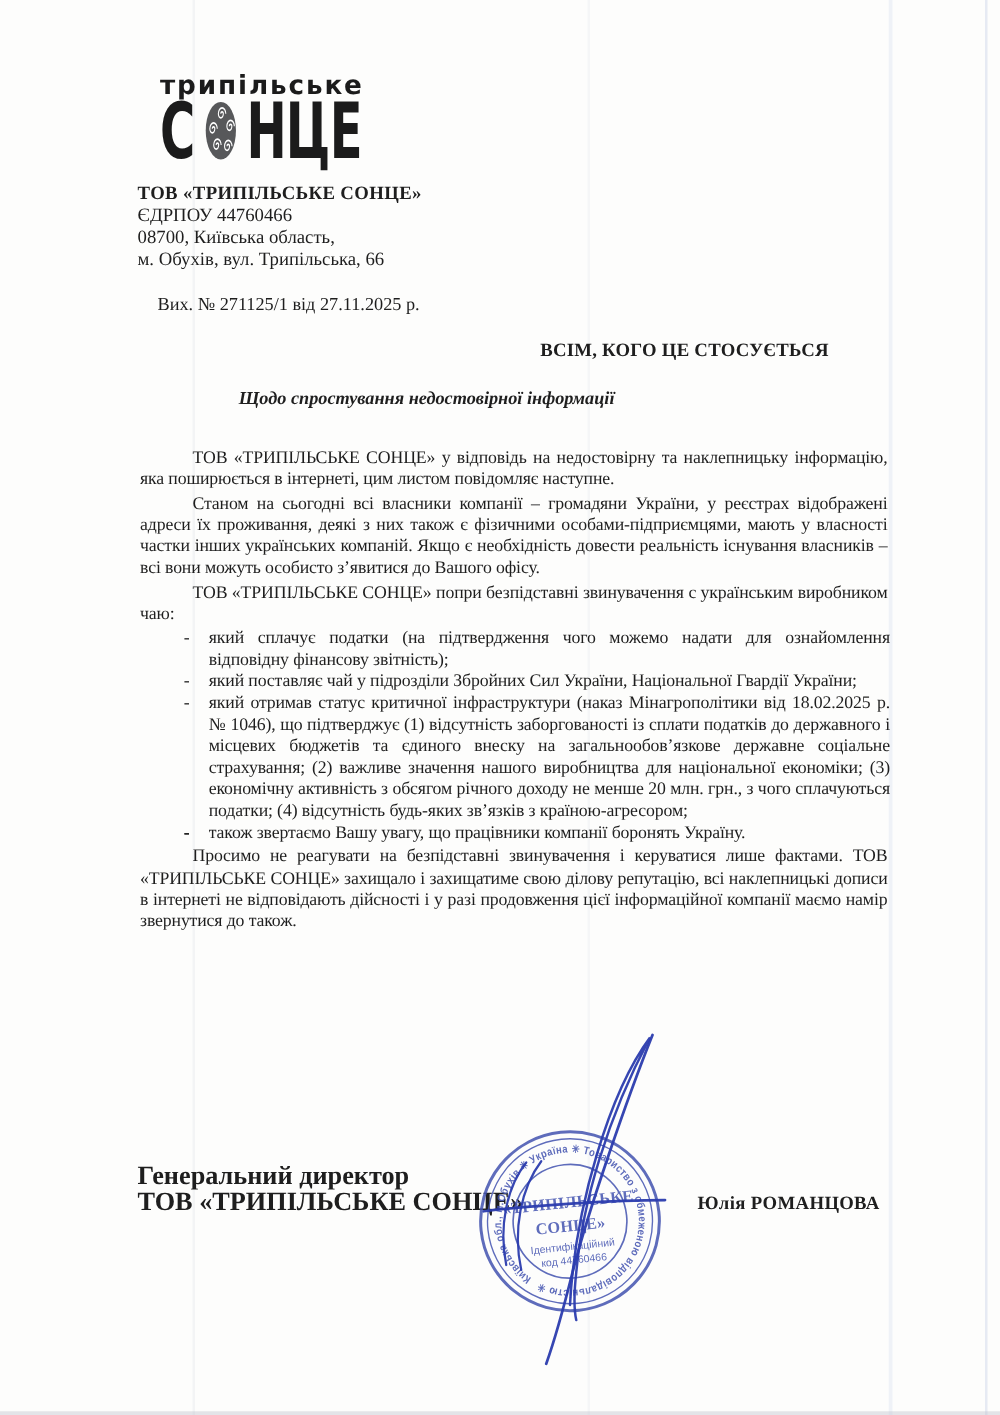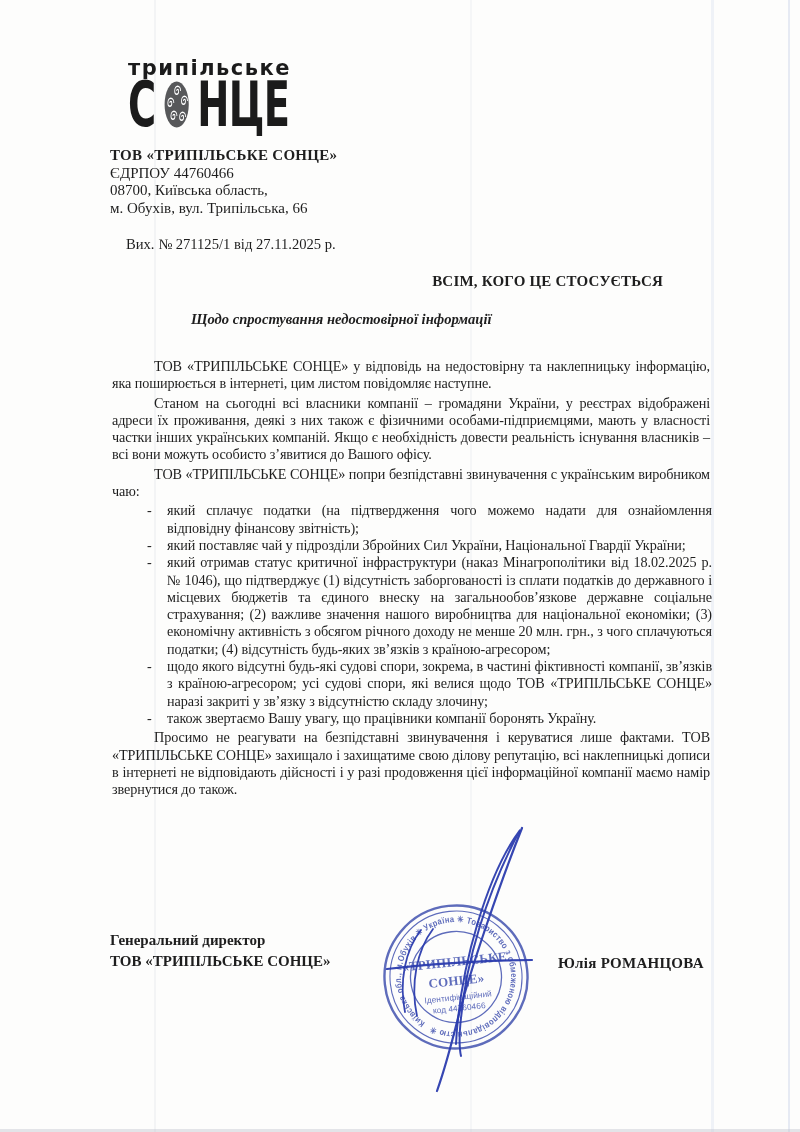--- a/index.html
+++ b/index.html
@@ -56,21 +56,21 @@
   }
   .body p{margin:2px;text-indent:42px;}
   .p1{margin-bottom:18px;}
   .p2{margin-bottom:14px;}
   .p3{margin-bottom:1px;}
   .li{position:relative;padding-left:57px;text-align:justify;}
   .li .mark{position:absolute;left:37px;top:0;}
   .closing{margin-top:26px;}
 
   
-  .sig-left{position:absolute;left:110px;top:930px;font-size:15px;font-weight:bold;line-height:21px;}
+  .sig-left{position:absolute;left:110px;top:930px;font-size:21px;font-weight:bold;line-height:21px;}
   .sig-name{position:absolute;left:558px;top:955px;font-size:15px;font-weight:bold;letter-spacing:.3px;}
 
   
   .overlay{position:absolute;left:0;top:0;width:800px;height:1132px;pointer-events:none;}
   .stamp-stroke{fill:none;stroke:var(--stamp-blue);}
   .stamp-text{fill:var(--stamp-blue);}
   .ring-font{font-family:"Liberation Sans", sans-serif;font-weight:bold;font-size:8.8px;letter-spacing:.4px;}
   .center-big{font-family:"Liberation Serif", serif;font-weight:bold;font-size:13px;letter-spacing:.2px;}
   .center-small{font-family:"Liberation Sans", sans-serif;font-size:8.4px;}
   .pen{fill:none;stroke:var(--pen-blue);stroke-linecap:round;opacity:.95;}
@@ -130,21 +130,20 @@
     <div class="li">
       <span class="mark">-</span>
       <span>який поставляє чай у підрозділи Збройних Сил України, Національної Гвардії України;</span>
     </div>
     <div class="li">
       <span class="mark">-</span>
       <span>який отримав статус критичної інфраструктури (наказ Мінагрополітики від 18.02.2025 р. № 1046), що підтверджує (1) відсутність заборгованості із сплати податків до державного і місцевих бюджетів та єдиного внеску на загальнообов’язкове державне соціальне страхування; (2) важливе значення нашого виробництва для національної економіки; (3) економічну активність з обсягом річного доходу не менше 20 млн. грн., з чого сплачуються податки; (4) відсутність будь-яких зв’язків з країною-агресором;</span>
     </div>
     <div class="li">
       <span class="mark">-</span>
-      <span>щодо якого відсутні будь-які судові спори, зокрема, в частині фіктивності компанії, зв’язків з країною-агресором; усі судові спори, які велися щодо ТОВ «ТРИПІЛЬСЬКЕ СОНЦЕ» наразі закриті у зв’язку з відсутністю складу злочину;</span>
     </div>
     <div class="li">
       <span class="mark">-</span>
       <span>також звертаємо Вашу увагу, що працівники компанії боронять Україну.</span>
     </div>
 
     <p class="closing">Просимо не реагувати на безпідставні звинувачення і керуватися лише фактами. ТОВ «ТРИПІЛЬСЬКЕ СОНЦЕ» захищало і захищатиме свою ділову репутацію, всі наклепницькі дописи в інтернеті не відповідають дійсності і у разі продовження цієї інформаційної компанії маємо намір звернутися до також.</p>
   </div>
 
   <div class="sig-left">

